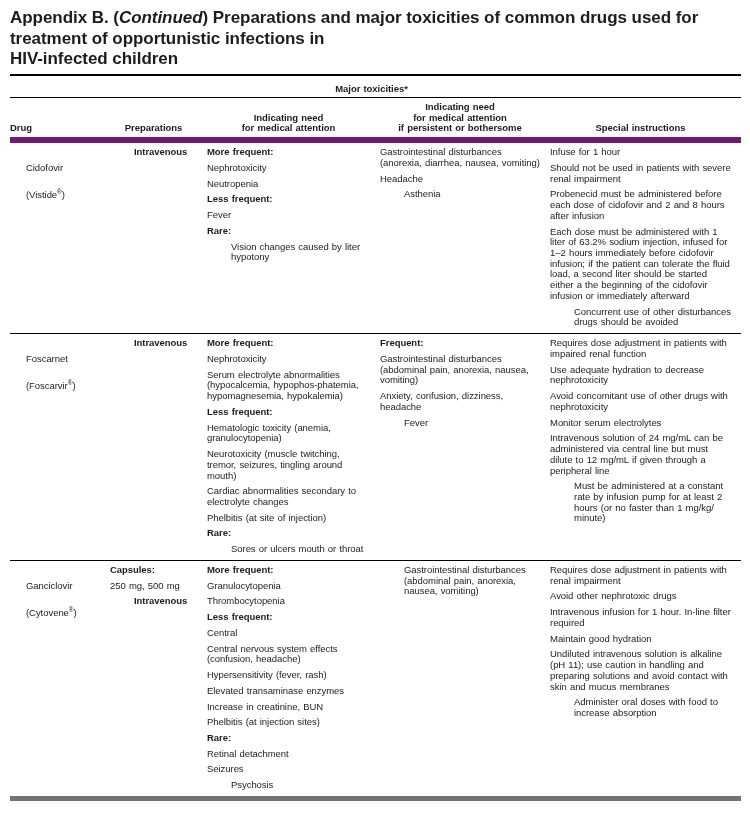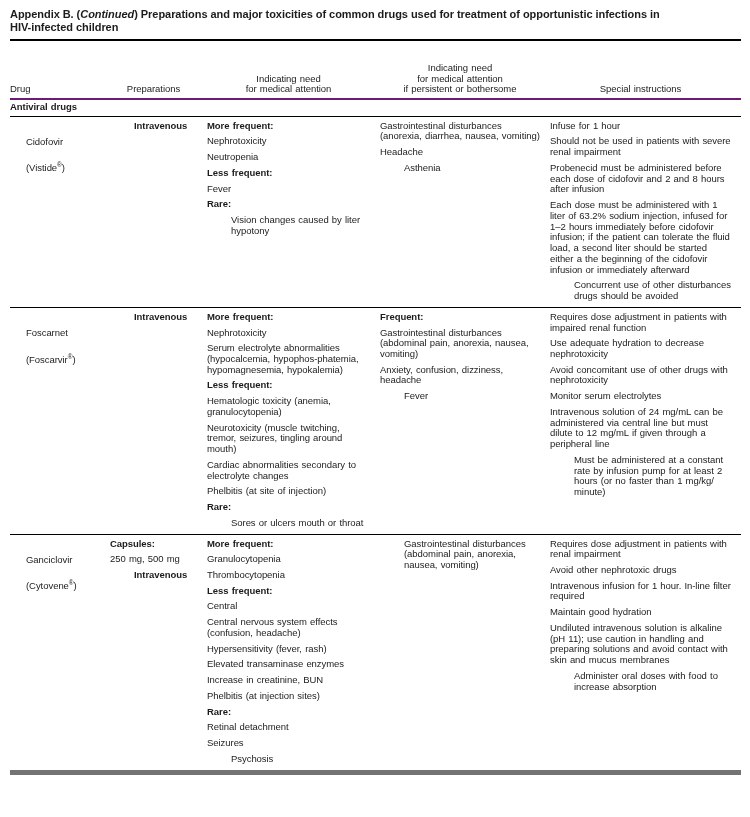--- a/index.html
+++ b/index.html
@@ -8,21 +8,21 @@
     width: 750px; height: 817px;
     background: #ffffff;
     color: #1c1c1c;
     font-family: "Liberation Sans", "DejaVu Sans", sans-serif;
     overflow: hidden;
   }
   .doc { padding: 8px 9px 0 10px; }
 
   .title {
     font-weight: 700;
-    font-size: 11px;
+    font-size: 17px;
     line-height: 1.22;
     letter-spacing: -0.05px;
     border-bottom: 2px solid #000;
     padding-bottom: 4px;
   }
   .title .it { font-style: italic; }
 
   table {
     border-collapse: collapse;
     table-layout: fixed;
@@ -40,26 +40,26 @@
   col.c4 { width: 170px; }
   col.c5 { width: 191px; }
 
   .spanner-cell {
     font-weight: 700;
     text-align: center;
     border-bottom: 1px solid #000;
     padding: 4px 14px 2px 0;
   }
   th {
-    font-weight: 400;
+    font-weight: 700;
     vertical-align: bottom;
     text-align: center;
     white-space: pre-line;
-    padding: 18px 10px 3px 0;
-    border-bottom: 2px solid #701a75;
+    padding: 4px 10px 3px 0;
+    border-bottom: 6px solid #701a75;
   }
   th.h-left { text-align: left; padding-right: 4px; }
 
   .section-cell {
     font-weight: 700;
     border-bottom: 1px solid #000;
     padding: 2px 0 3px;
     text-align: left;
   }
 
@@ -86,31 +86,34 @@
   <table>
     <colgroup>
       <col class="c1">
         <col class="c2">
         <col class="c3">
         <col class="c4">
         <col class="c5">
     </colgroup>
     <thead>
       <tr>
+        <td></td>
+        <td></td>
+        <td colspan="2" class="spanner-cell">Major toxicities*</td>
+        <td></td>
+      </tr>
+      <tr>
         <th class="h-left">Drug</th>
         <th>Preparations</th>
         <th>Indicating need
 for medical attention</th>
         <th>Indicating need
 for medical attention
 if persistent or bothersome</th>
         <th>Special instructions</th>
-      </tr>
-      <tr>
-        <td colspan="5" class="section-cell">Antiviral drugs</td>
       </tr>
     </thead>
     <tbody>
         <tr>
           <td>
             <div class="drug-line">Cidofovir</div>
             <div class="drug-line">(Vistide<sup>®</sup>)</div>
           </td>
           <td>
             <p class="item b">Intravenous</p>

